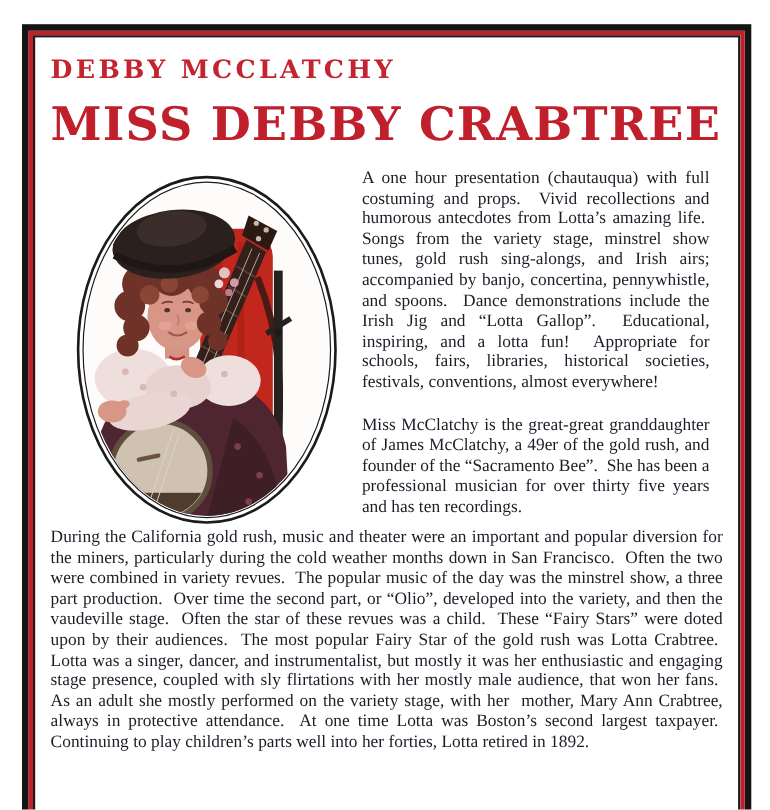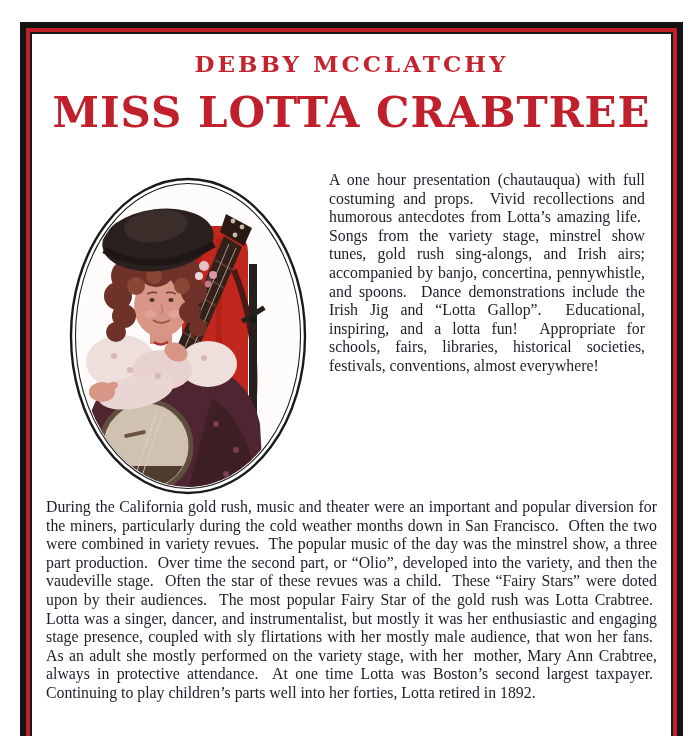--- a/index.html
+++ b/index.html
@@ -14,21 +14,21 @@
 
   .frame-outer{
     position:absolute;left:20px;top:22px;width:663px;height:780px;
     border:6px solid var(--frame-black);
   }
   .frame-red{width:100%;height:100%;border:4px solid var(--frame-red);}
   .frame-inner{width:100%;height:100%;border:2px solid #1a1a1a;background:#fff;}
 
   .content{padding:10px 14px 0 14px;}
 
-  header{text-align:center;}
+  header{text-align:left;}
   .artist-name{
     font-family:"DejaVu Serif", serif;
     color:var(--title-red);
     font-weight:bold;
     font-size:23px;
     line-height:28px;
     letter-spacing:3px;
     padding-top:6px;
   }
   .appearing-as{
@@ -44,21 +44,21 @@
     font-family:"DejaVu Serif", serif;
     color:#c01f2c;
     font-weight:bold;
     font-size:42px;
     line-height:50px;
     letter-spacing:1px;
     margin-top:10px;
     white-space:nowrap;
   }
 
-  .middle{display:flex;align-items:flex-start;margin-top:36px;}
+  .middle{display:flex;align-items:flex-start;margin-top:18px;}
   .photo-wrap{flex:0 0 auto;margin-left:20px;width:244px;height:324px;}
   .col-text{flex:0 0 auto;width:316px;margin-left:19px;margin-top:-3px;}
 
   .body-text{
     font-size:15.8px;
     line-height:18.6px;
     text-align:justify;
     color:var(--body-ink);
   }
   .bio{margin-top:20px;}
@@ -68,21 +68,21 @@
 </head>
 <body>
 
 <div class="frame-outer">
   <div class="frame-red">
     <div class="frame-inner">
       <div class="content">
 
         <header>
           <div class="artist-name">DEBBY MCCLATCHY</div>
-          <div class="character-name">MISS LOTTA CRABTREE</div>
+          <div class="character-name">MISS DEBBY CRABTREE</div>
         </header>
 
         <div class="middle">
 
           <div class="photo-wrap" role="img" aria-label="Oval portrait photograph of Debby McClatchy in Victorian costume and dark hat, seated in a red chair, holding a banjo">
             <svg viewBox="0 0 244 324" width="244" height="324">
               <defs>
                 <clipPath id="ovalClip">
                     <ellipse cx="122" cy="162" rx="111" ry="151"></ellipse>
                   </clipPath>
@@ -198,20 +198,21 @@
                   <ellipse cx="110" cy="178" rx="12" ry="9" transform="rotate(24 110 178)"></ellipse>
                   <ellipse cx="36" cy="218" rx="13" ry="10"></ellipse>
                   <ellipse cx="46" cy="212" rx="6" ry="4" transform="rotate(-18 46 212)"></ellipse>
                 </g>
               </g>
             </svg>
           </div>
 
           <div class="col-text">
             <p class="body-text">A one hour presentation (chautauqua) with full costuming and props.&nbsp; Vivid recollections and humorous antecdotes from Lotta’s amazing life.&nbsp; Songs from the variety stage, minstrel show tunes, gold rush sing-alongs, and Irish airs; accompanied by banjo, concertina, pennywhistle, and spoons.&nbsp; Dance demonstrations include the Irish Jig and “Lotta Gallop”.&nbsp; Educational, inspiring, and a lotta fun!&nbsp; Appropriate for schools, fairs, libraries, historical societies, festivals, conventions, almost everywhere!</p>
+            <p class="body-text bio">Miss McClatchy is the great-great granddaughter of James McClatchy, a 49er of the gold rush, and founder of the “Sacramento Bee”.&nbsp; She has been a professional musician for over thirty five years and has ten recordings.</p>
           </div>
         </div>
 
         <p class="body-text history">During the California gold rush, music and theater were an important and popular diversion for the miners, particularly during the cold weather months down in San Francisco.&nbsp; Often the two were combined in variety revues.&nbsp; The popular music of the day was the minstrel show, a three part production.&nbsp; Over time the second part, or “Olio”, developed into the variety, and then the vaudeville stage.&nbsp; Often the star of these revues was a child.&nbsp; These “Fairy Stars” were doted upon by their audiences.&nbsp; The most popular Fairy Star of the gold rush was Lotta Crabtree.&nbsp; Lotta was a singer, dancer, and instrumentalist, but mostly it was her enthusiastic and engaging stage presence, coupled with sly flirtations with her mostly male audience, that won her fans.&nbsp; As an adult she mostly performed on the variety stage, with her&nbsp; mother, Mary Ann Crabtree, always in protective attendance.&nbsp; At one time Lotta was Boston’s second largest taxpayer.&nbsp; Continuing to play children’s parts well into her forties, Lotta retired in 1892.</p>
 
       </div>
     </div>
   </div>
 </div>
 

